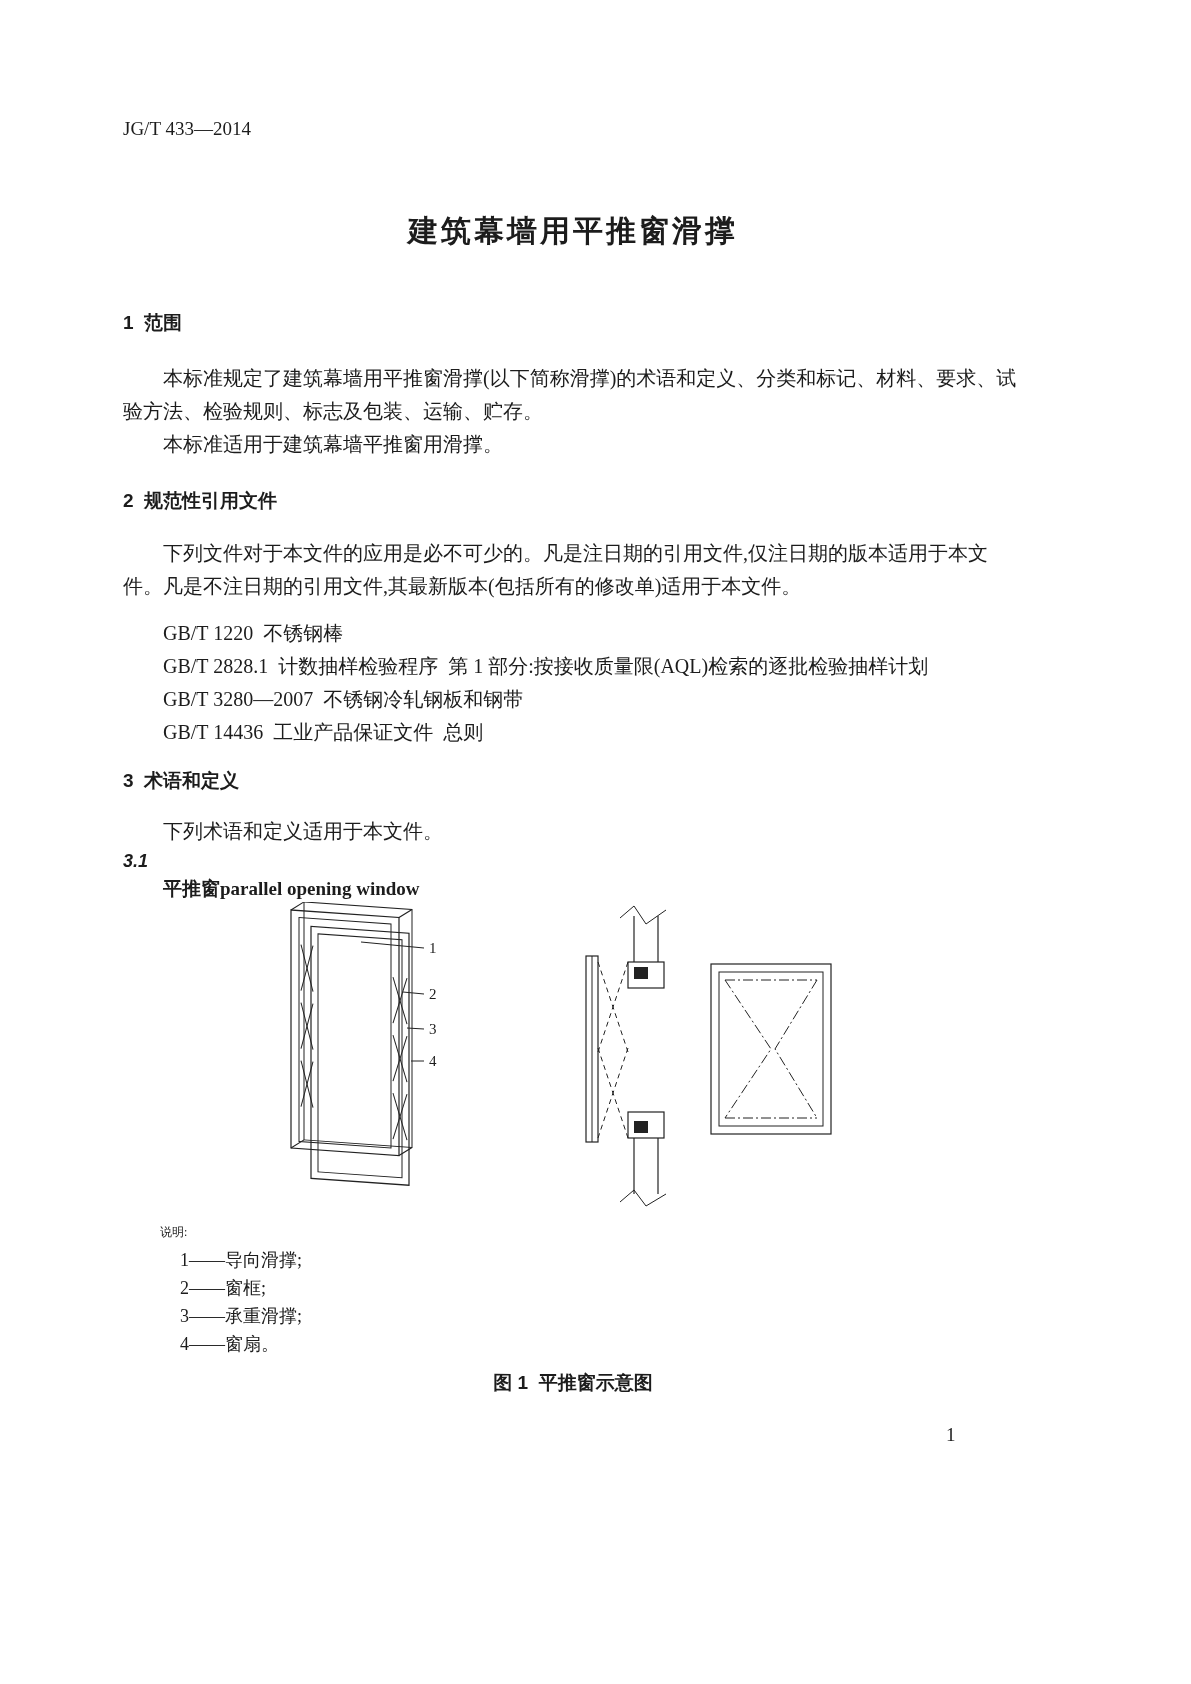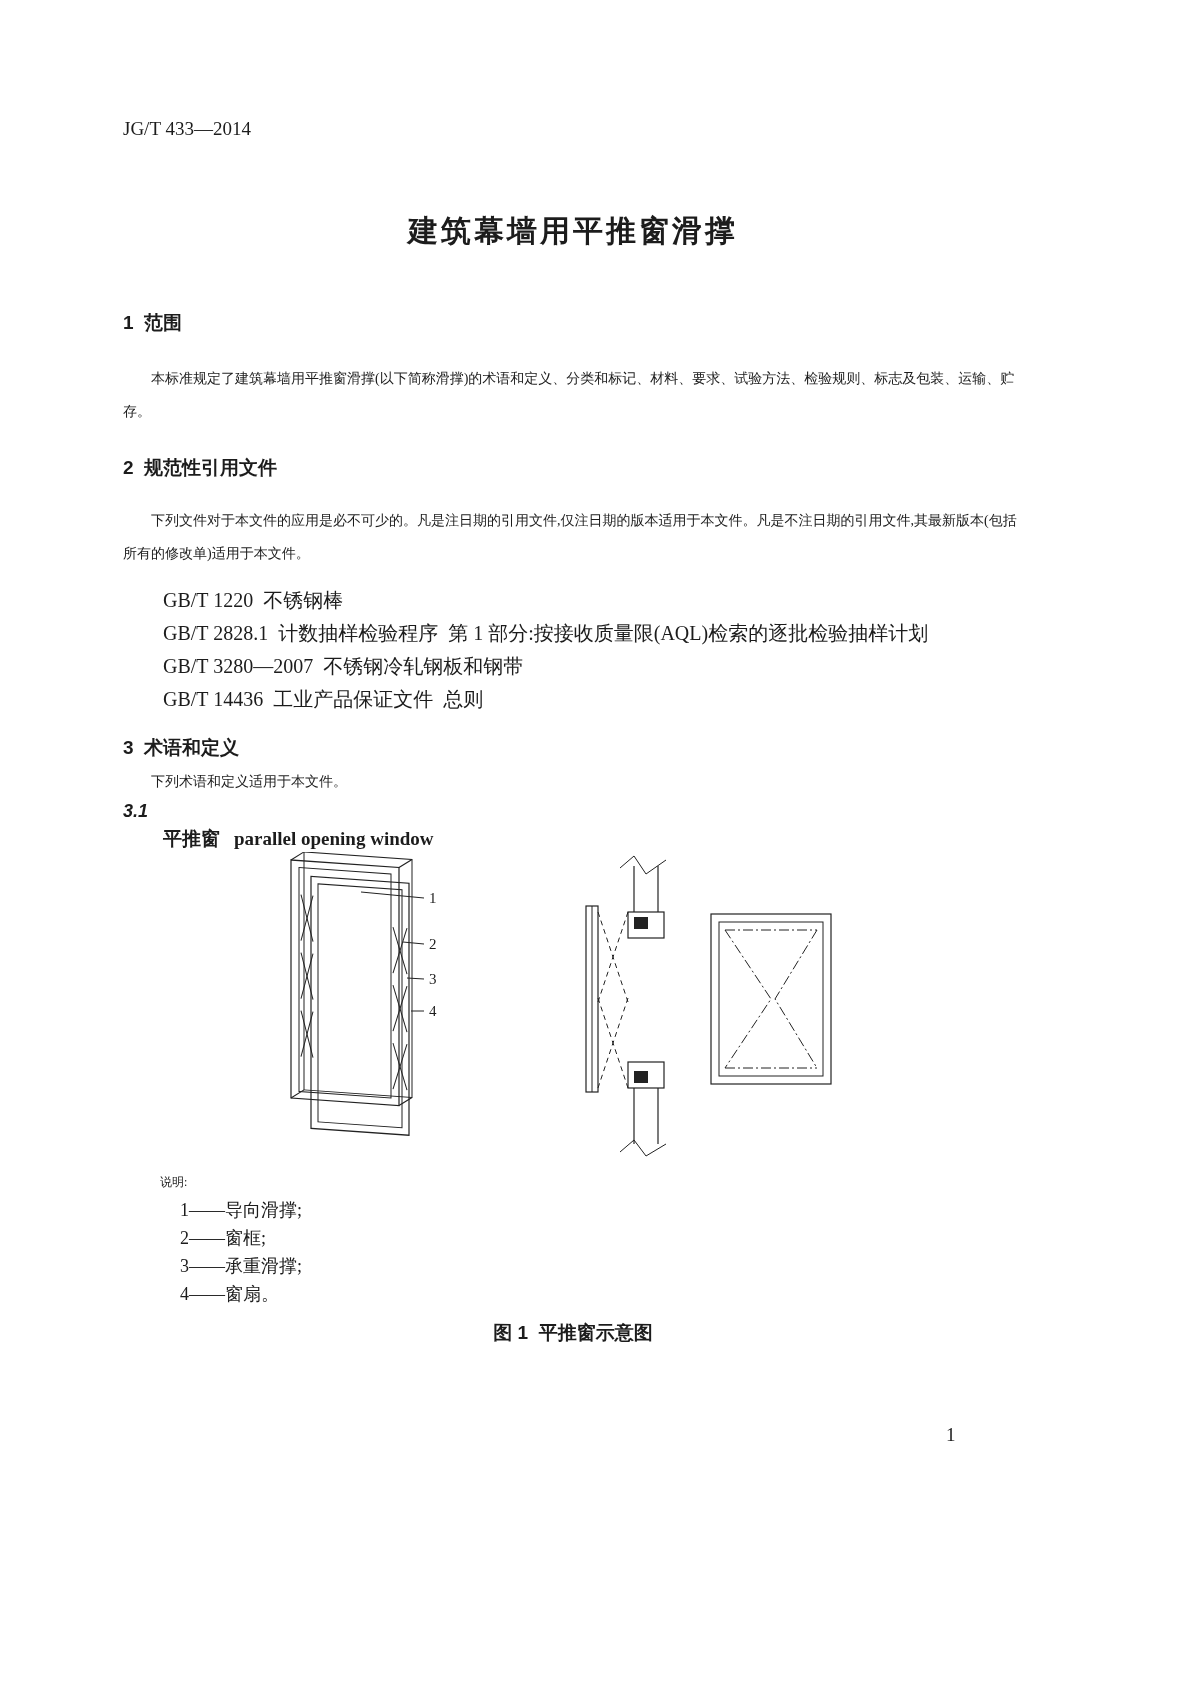--- a/index.html
+++ b/index.html
@@ -24,31 +24,31 @@
   .title {
     margin-top: 70px; text-align: center;
     font-size: 30px; font-weight: bold; line-height: 42px;
     letter-spacing: 3px;
   }
   .sec-heading { font-size: 19px; font-weight: bold; line-height: 26px; }
   .mt-s1 { margin-top: 58px; }
   .mt-s2 { margin-top: 27px; }
   .mt-s3 { margin-top: 19px; }
 
-  .para { font-size: 14px; line-height: 33px; text-indent: 2em; margin: 0; }
+  .para { font-size: 20px; line-height: 33px; text-indent: 2em; margin: 0; }
   .p-s1 { margin-top: 26px; }
   .p-s2 { margin-top: 23px; }
-  .p-s3 { margin-top: 4px; }
+  .p-s3 { margin-top: 21px; }
 
   .refs { margin-top: 14px; }
   .ref-item { font-size: 20px; line-height: 33px; padding-left: 40px; }
 
   .clause-no { font-size: 18px; font-weight: bold; line-height: 26px; font-style: italic; }
   .term-line { margin-top: 2px; padding-left: 40px; font-size: 19px; font-weight: bold; line-height: 26px; }
-  .term-en { font-family: "Liberation Serif", "DejaVu Serif", serif; margin-left: 14px; }
+  .term-en { font-family: "Liberation Serif", "DejaVu Serif", serif; }
   .definition { margin-top: 5px; font-size: 20px; line-height: 32px; text-indent: 2em; margin-bottom: 0; }
 
   .figure-svg { display: block; margin-top: 0; }
 
   .legend { padding-left: 37px; }
   .legend-title { margin-top: 6px; font-size: 12px; line-height: 28px; }
   .legend-item { font-size: 18px; line-height: 28px; margin-left: 20px; }
 
   .fig-caption { margin-top: 12px; text-align: center; font-size: 19px; font-weight: bold; line-height: 26px; }
 
@@ -66,20 +66,21 @@
 
 <div class="page">
   <div class="content">
 
     <div class="doc-number">JG/T 433—2014</div>
 
     <div class="title hei">建筑幕墙用平推窗滑撑</div>
 
     <div class="sec-heading hei mt-s1 pre">1  范围</div>
     <p class="para p-s1">本标准规定了建筑幕墙用平推窗滑撑(以下简称滑撑)的术语和定义、分类和标记、材料、要求、试验方法、检验规则、标志及包装、运输、贮存。</p>
+    <p class="para">本标准适用于建筑幕墙平推窗用滑撑。</p>
 
     <div class="sec-heading hei mt-s2 pre">2  规范性引用文件</div>
     <p class="para p-s2">下列文件对于本文件的应用是必不可少的。凡是注日期的引用文件,仅注日期的版本适用于本文件。凡是不注日期的引用文件,其最新版本(包括所有的修改单)适用于本文件。</p>
     <div class="refs">
       <div class="ref-item pre">GB/T 1220  不锈钢棒</div>
       <div class="ref-item pre">GB/T 2828.1  计数抽样检验程序  第 1 部分:按接收质量限(AQL)检索的逐批检验抽样计划</div>
       <div class="ref-item pre">GB/T 3280—2007  不锈钢冷轧钢板和钢带</div>
       <div class="ref-item pre">GB/T 14436  工业产品保证文件  总则</div>
     </div>
 

